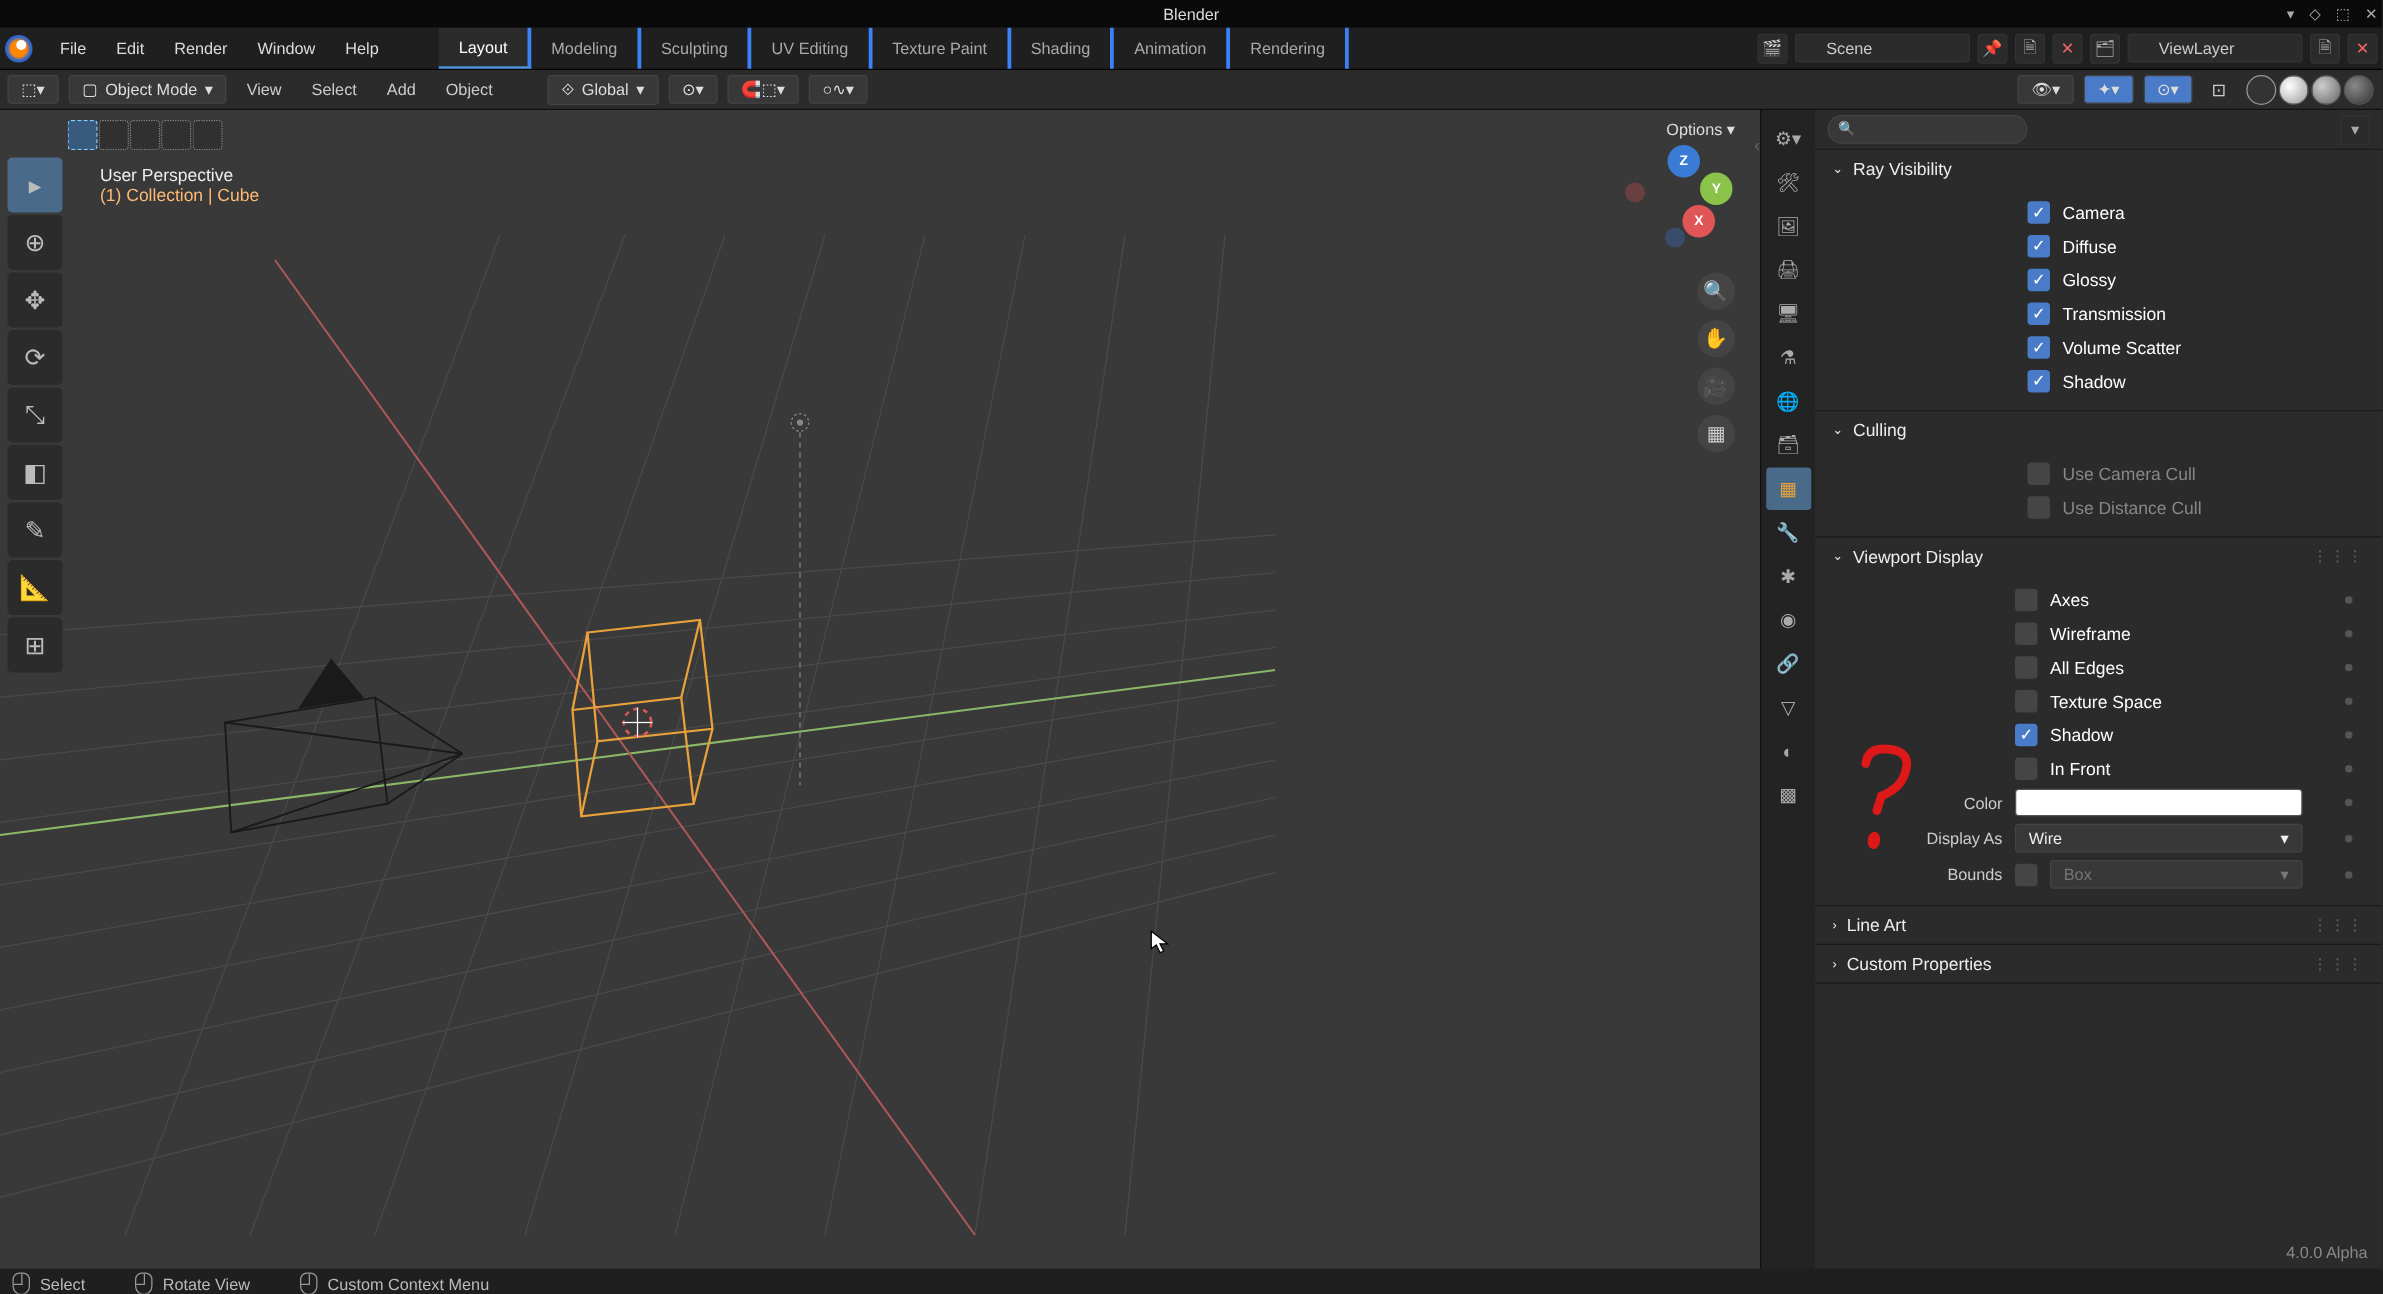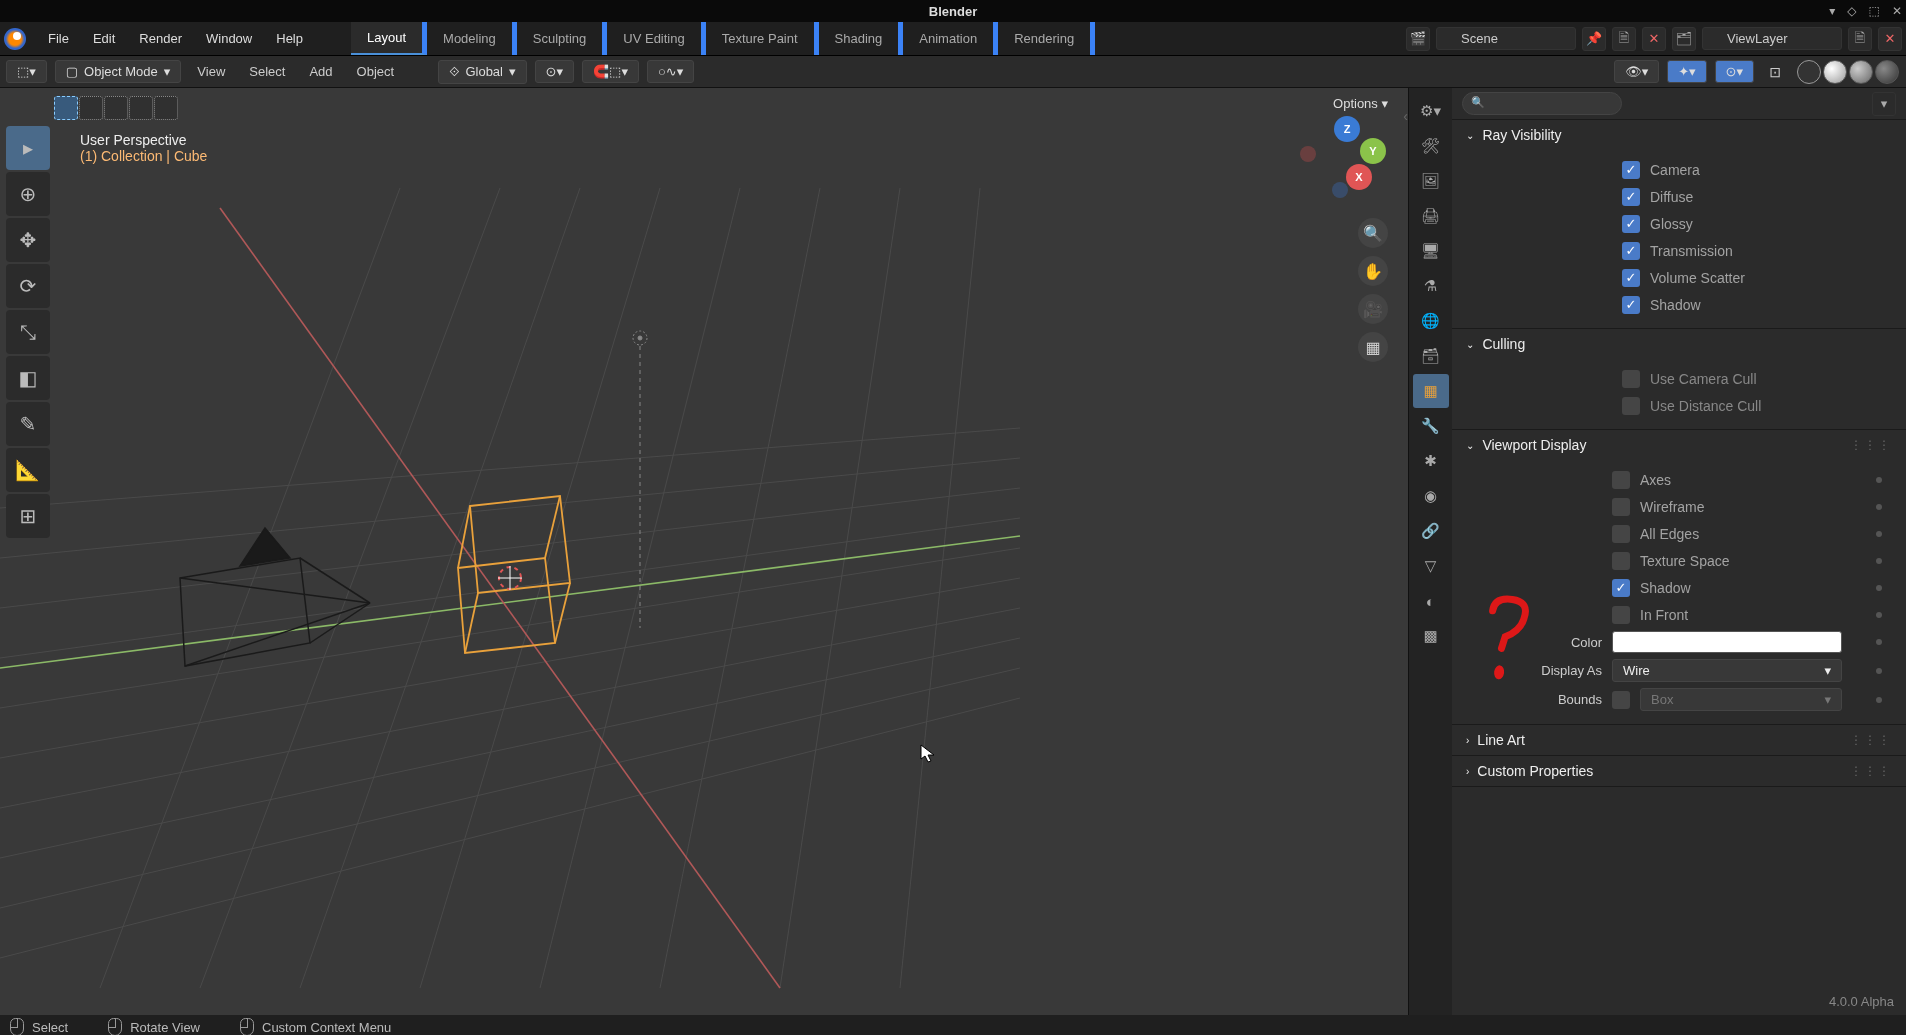--- a/index.html
+++ b/index.html
@@ -1,30 +1,30 @@
 <!DOCTYPE html>
 <html><head>
 <meta charset="utf-8">
 <style>
 * { margin: 0; padding: 0; box-sizing: border-box; font-family: -apple-system, BlinkMacSystemFont, "Segoe UI", sans-serif; }
 body { background: #1a1a1a; color: #e0e0e0; font-size: 13px; overflow: hidden; width: 1906px; height: 1035px; position: relative; }
 
 
 .titlebar { height: 22px; background: #0a0a0a; display: flex; align-items: center; justify-content: center; position: relative; }
-.titlebar-text { color: #ddd; font-weight: bold; font-size: 13px; }
+.titlebar-text { color: #ddd; font-weight: normal; font-size: 13px; }
 .titlebar-controls { position: absolute; right: 4px; display: flex; gap: 12px; color: #aaa; font-size: 12px; }
 .titlebar-controls span { cursor: pointer; }
 
 
 .topmenu { height: 34px; background: #1f1f1f; display: flex; align-items: center; padding: 0 4px; border-bottom: 1px solid #000; }
 .blender-logo { width: 22px; height: 22px; background: radial-gradient(circle, #ff8800 40%, #3366cc 60%); border-radius: 50%; margin-right: 10px; position: relative; }
 .blender-logo::before { content: ""; position: absolute; width: 8px; height: 8px; background: #fff; border-radius: 50%; top: 4px; left: 9px; }
 .topmenu .menu-item { padding: 0 12px; color: #ddd; cursor: pointer; }
 .workspace-tabs { display: flex; margin-left: 36px; height: 100%; }
-.workspace-tab { padding: 0 16px; display: flex; align-items: center; color: #aaa; cursor: pointer; border-right: 5px solid #3b82f6; }
+.workspace-tab { padding: 0 16px; display: flex; align-items: center; color: #aaa; cursor: pointer; border-right: 3px solid #3b82f6; }
 .workspace-tab.active { background: #2b2b2b; color: #fff; border-bottom: 2px solid #4a90d9; }
 .scene-controls { margin-left: auto; display: flex; align-items: center; gap: 6px; }
 .scene-box { background: #2b2b2b; border: 1px solid #333; padding: 3px 24px; border-radius: 3px; display: flex; align-items: center; gap: 6px; color: #ccc; min-width: 140px; }
 .icon-btn { width: 24px; height: 24px; background: #2b2b2b; border: 1px solid #333; border-radius: 3px; display: flex; align-items: center; justify-content: center; color: #aaa; cursor: pointer; }
 .icon-btn-danger { color: #e66; }
 
 
 .toolheader { height: 32px; background: #2b2b2b; display: flex; align-items: center; padding: 0 6px; gap: 8px; border-bottom: 1px solid #111; }
 .toolheader .dropdown { background: #383838; border: 1px solid #444; border-radius: 3px; padding: 3px 10px; display: flex; align-items: center; gap: 6px; color: #ddd; cursor: pointer; }
 .toolheader .label-btn { padding: 3px 8px; color: #ccc; cursor: pointer; }
@@ -83,21 +83,21 @@
 .panel-section { border-bottom: 1px solid #1a1a1a; }
 .panel-header { padding: 7px 14px; display: flex; align-items: center; gap: 8px; color: #eee; font-size: 14px; cursor: pointer; }
 .panel-header .chev { font-size: 10px; }
 .panel-header .drag-dots { margin-left: auto; color: #666; font-size: 12px; letter-spacing: 2px; }
 .panel-body { padding: 6px 20px 10px 20px; }
 
 .prop-row { display: flex; align-items: center; padding: 3px 0; gap: 10px; min-height: 27px; }
 .prop-label { min-width: 130px; text-align: right; color: #ccc; }
 .checkbox { width: 18px; height: 18px; background: #454545; border-radius: 3px; display: flex; align-items: center; justify-content: center; flex-shrink: 0; cursor: pointer; font-size: 13px; color: #fff; }
 .checkbox.checked { background: #4a7bc8; }
-.prop-text { color: #a3a3a3; font-size: 14px; }
+.prop-text { color: #ffffff; font-size: 14px; }
 .animate-dot { width: 6px; height: 6px; border-radius: 50%; background: #555; margin-left: auto; margin-right: 4px; }
 
 .color-swatch { background: #fff; height: 22px; flex: 1; border-radius: 3px; border: 1px solid #555; max-width: 230px; cursor: pointer; }
 .dropdown-field { background: #383838; border: 1px solid #444; border-radius: 3px; padding: 3px 10px; flex: 1; display: flex; justify-content: space-between; max-width: 230px; color: #eee; cursor: pointer; }
 .dropdown-field.disabled { color: #777; }
 
 .version-tag { position: absolute; bottom: 26px; right: 12px; color: #888; font-size: 13px; }
 
 
 .statusbar { height: 24px; background: #1f1f1f; display: flex; align-items: center; padding: 0 10px; gap: 40px; color: #bbb; font-size: 13px; }

